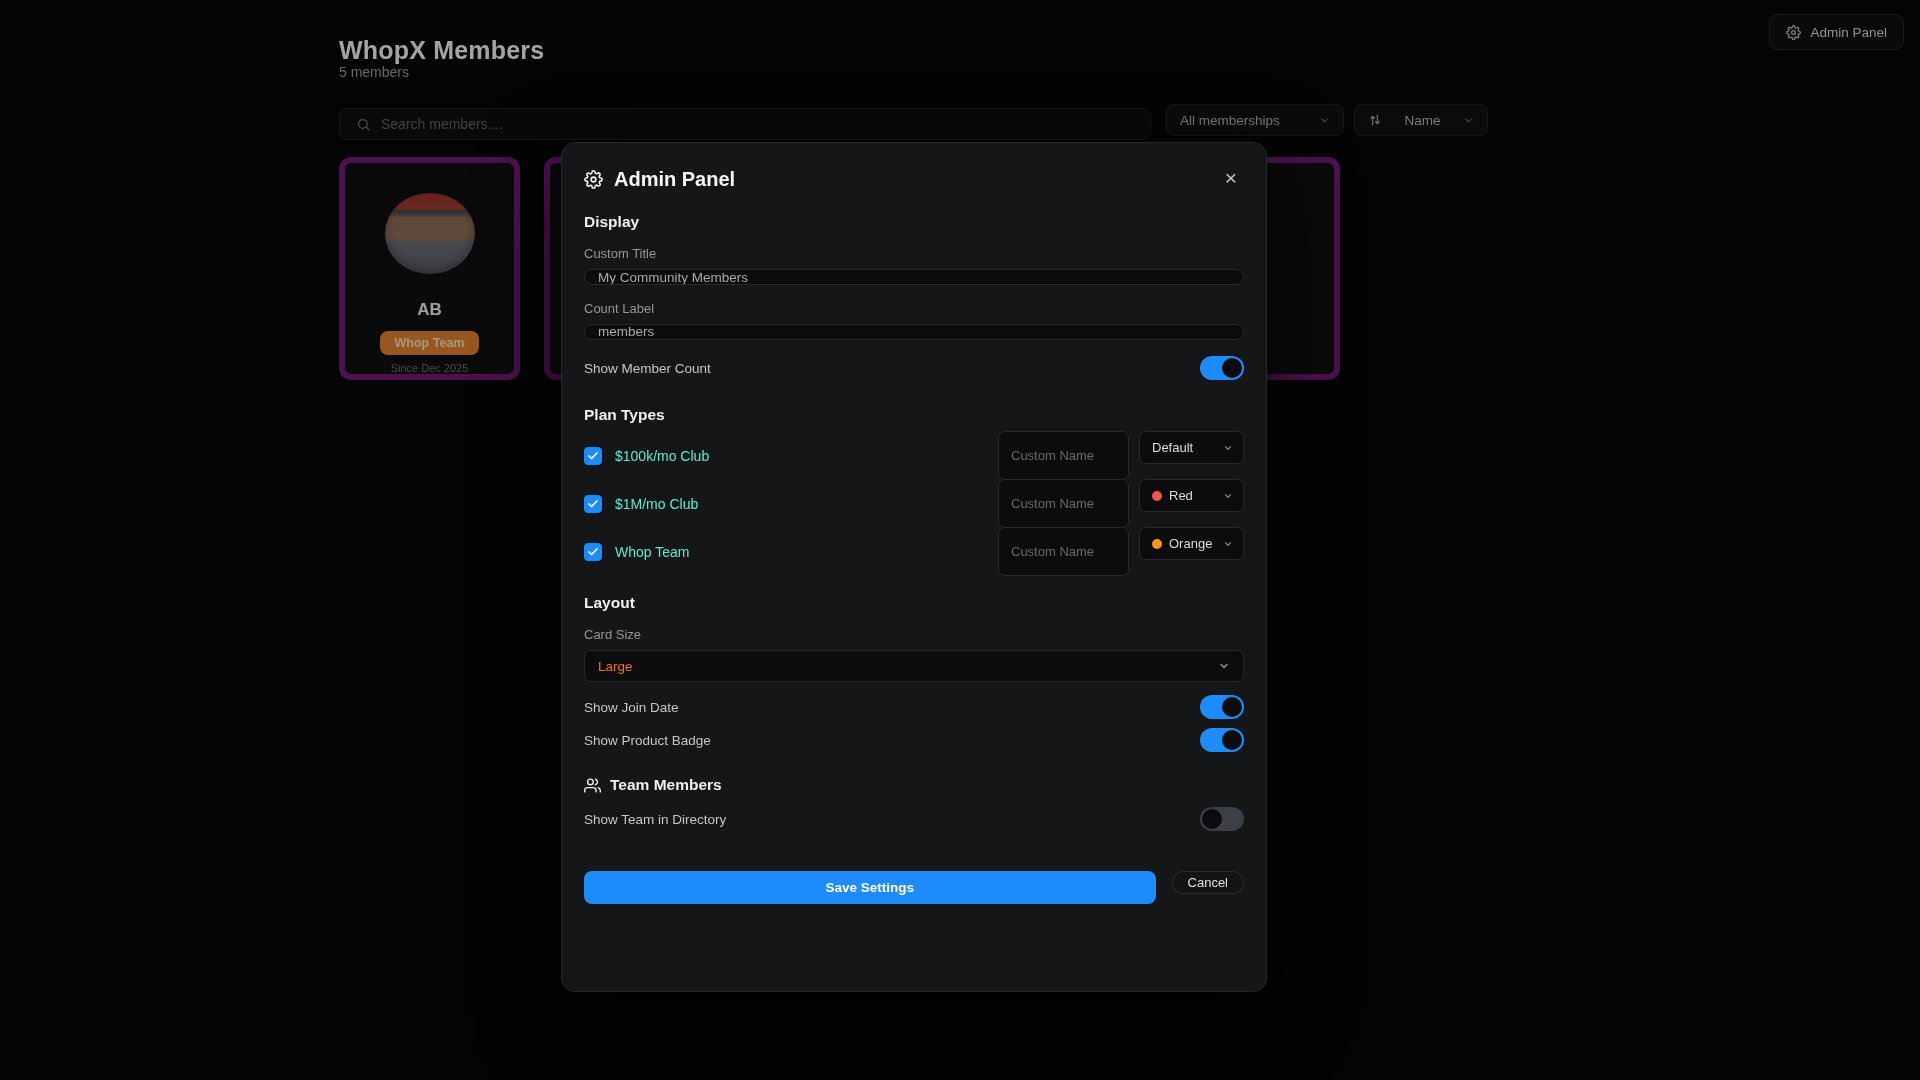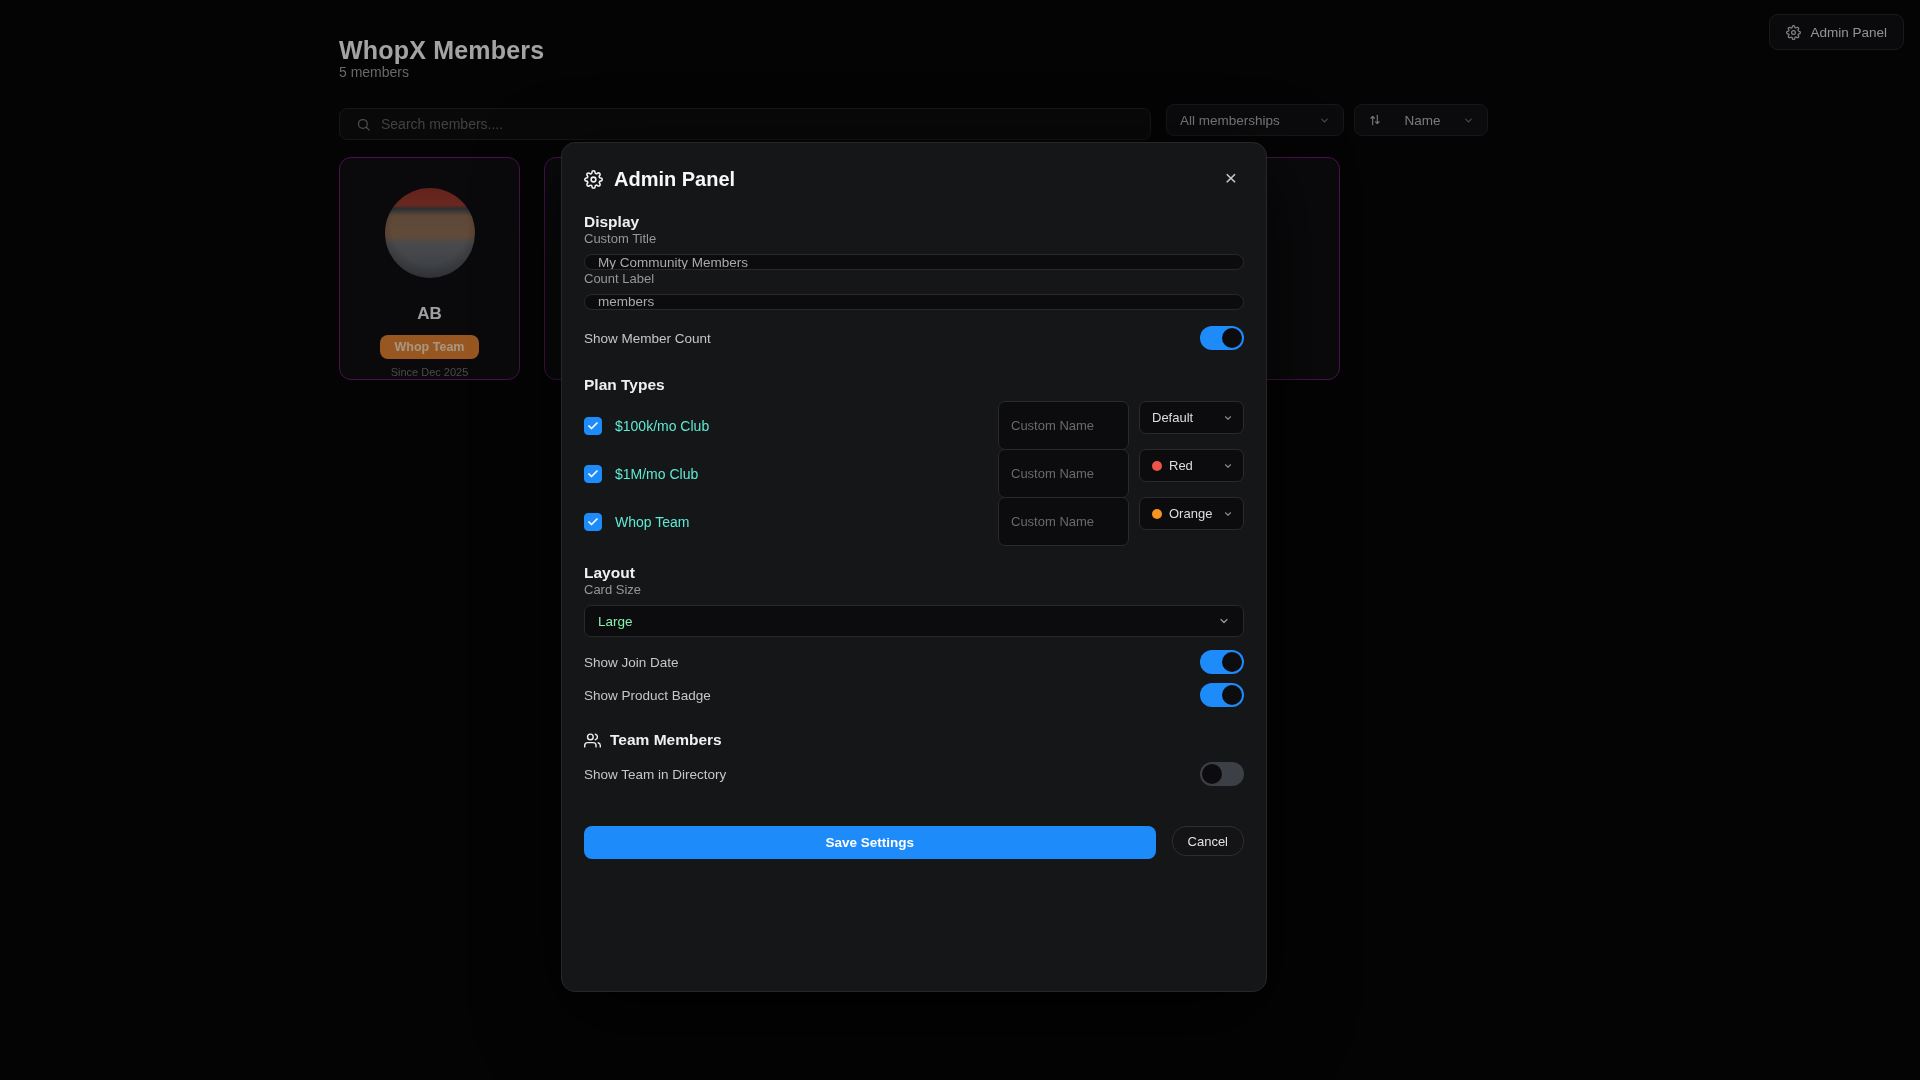--- a/index.html
+++ b/index.html
@@ -36,21 +36,21 @@
   .search-box input::placeholder { color:#5f6164; }
   .select-pill {
     position:absolute; top:0; height:32px; background:#111114; border:1px solid #232327;
     border-radius:8px; display:flex; align-items:center; font-size:13.5px; color:#b3b3b5; cursor:pointer;
   }
   .memberships { left:827px; width:178px; padding:0 13px; justify-content:space-between; }
   .sortctl { left:1015px; width:134px; padding:0 13px; justify-content:space-between; gap:8px; }
 
   .cards { position:absolute; left:339px; top:157px; display:flex; gap:24px; }
   .member-card {
-    width:181px; height:223px; background:#0f0f12; border:1px solid #701a75;
+    width:181px; height:223px; background:#0f0f12; border:6px solid #701a75;
     border-radius:12px; display:flex; flex-direction:column; align-items:center;
   }
   .avatar {
     width:90px; height:90px; border-radius:50%; margin-top:30px;
     background:
       radial-gradient(circle at 50% 42%, rgba(0,0,0,0) 55%, rgba(0,0,0,.45) 100%),
       linear-gradient(180deg, #93322a 0%, #9c3c2e 19%, #41454c 23%, #8a6a52 31%, #8f6e55 54%, #6a6d72 62%, #575b62 100%);
   }
   .member-name { margin-top:26px; font-size:17px; font-weight:700; color:#ececec; }
   .member-badge {
@@ -72,21 +72,21 @@
   .modal-header { display:flex; align-items:center; gap:11px; position:relative; height:28px; }
   .modal-title { font-size:20px; font-weight:700; color:#f7f7f7; }
   .close-btn {
     position:absolute; right:0; top:0; width:26px; height:26px;
     background:transparent; border:none; color:#c9c9c9; font-size:21px; line-height:24px;
     cursor:pointer; font-family:"Liberation Sans",sans-serif;
   }
 
   .section-heading { font-size:15.5px; font-weight:700; color:#f0f0f0; }
   .mt-display { margin-top:20px; }
-  .field-label { font-size:13px; color:#969698; }
+  .field-label { font-size:13px; color:#969698; margin-top:15px; }
   .text-input {
     margin-top:8px; width:100%; height:16px; background:#0c0c0e; border:1px solid #29292d;
     border-radius:12px; padding:0 13px; font-size:13.5px; color:#a9a9ab; outline:none;
     font-family:"Liberation Sans",sans-serif;
   }
   .text-input::placeholder { color:#646568; }
 
   .toggle-row { display:flex; align-items:center; justify-content:space-between; margin-top:16px; height:24px; }
   .toggle-row .row-label { font-size:13.5px; color:#c6c6c8; }
 
@@ -117,34 +117,34 @@
     display:flex; align-items:center; padding:0 10px 0 12px; gap:7px; cursor:pointer;
   }
   .color-dot { width:10px; height:10px; border-radius:50%; flex:0 0 auto; }
   .color-name { font-size:13px; color:#dedee0; }
   .color-pill .chev { margin-left:auto; }
 
   .layout-heading { margin-top:26px; }
   .select-input {
     margin-top:8px; width:100%; height:32px; background:#0c0c0e; border:1px solid #29292d;
     border-radius:7px; display:flex; align-items:center; justify-content:space-between;
-    padding:0 13px; font-size:13.5px; color:#86efac; cursor:pointer;
+    padding:0 13px; font-size:13.5px; color:#f97316; cursor:pointer;
   }
   .tight { margin-top:13px; }
   .tighter { margin-top:9px; }
 
   .team-heading { margin-top:24px; display:flex; align-items:center; gap:9px; }
 
   .modal-footer { margin-top:40px; display:flex; gap:16px; }
   .save-btn {
     flex:1; height:33px; background:#1e8bfa; border:none; border-radius:8px;
     color:#ffffff; font-size:13.5px; font-weight:700; cursor:pointer; font-family:"Liberation Sans",sans-serif;
   }
   .cancel-btn {
-    height:30px; padding:0 15px; background:#141417; border:1px solid #2e2e32; border-radius:14px;
+    height:23px; padding:0 15px; background:#141417; border:1px solid #2e2e32; border-radius:14px;
     color:#e0e0e2; font-size:13px; cursor:pointer; font-family:"Liberation Sans",sans-serif;
   }
 
   .icon { display:inline-flex; align-items:center; justify-content:center; }
   svg { display:block; }
 </style>
 </head>
 <body>
 
 <div class="page">

